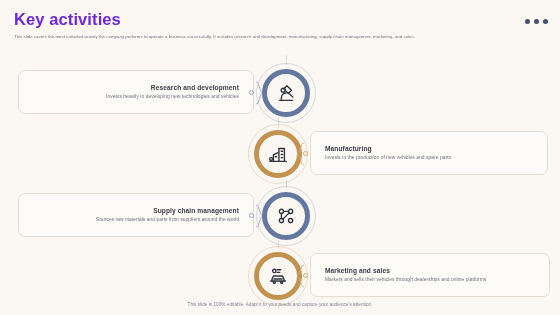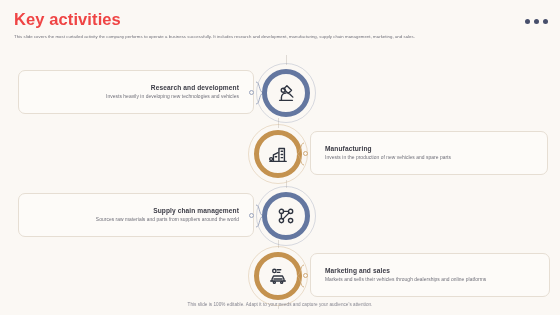--- a/index.html
+++ b/index.html
@@ -7,21 +7,21 @@
     width:560px;height:315px;overflow:hidden;
     background:#fbf8f4;
     font-family:"Liberation Sans", sans-serif;
     -webkit-font-smoothing:antialiased;
   }
   .slide{position:relative;width:560px;height:315px;}
 
   
   .header{position:absolute;left:14px;top:10px;right:14px;}
   .title{
-    font-size:16.5px;font-weight:700;color:#ef4444;
+    font-size:16.5px;font-weight:700;color:#6d28d9;
     letter-spacing:.1px;line-height:1.1;margin:0;
   }
   .subtitle{
     margin-top:6px;font-size:4.3px;color:#6d6d77;
     line-height:1.35;letter-spacing:.05px;font-weight:400;
   }
   .dots{
     position:absolute;right:12px;top:19px;display:flex;gap:4px;
   }
   .dots i{width:5px;height:5px;border-radius:50%;background:#474f6b;display:block;}

